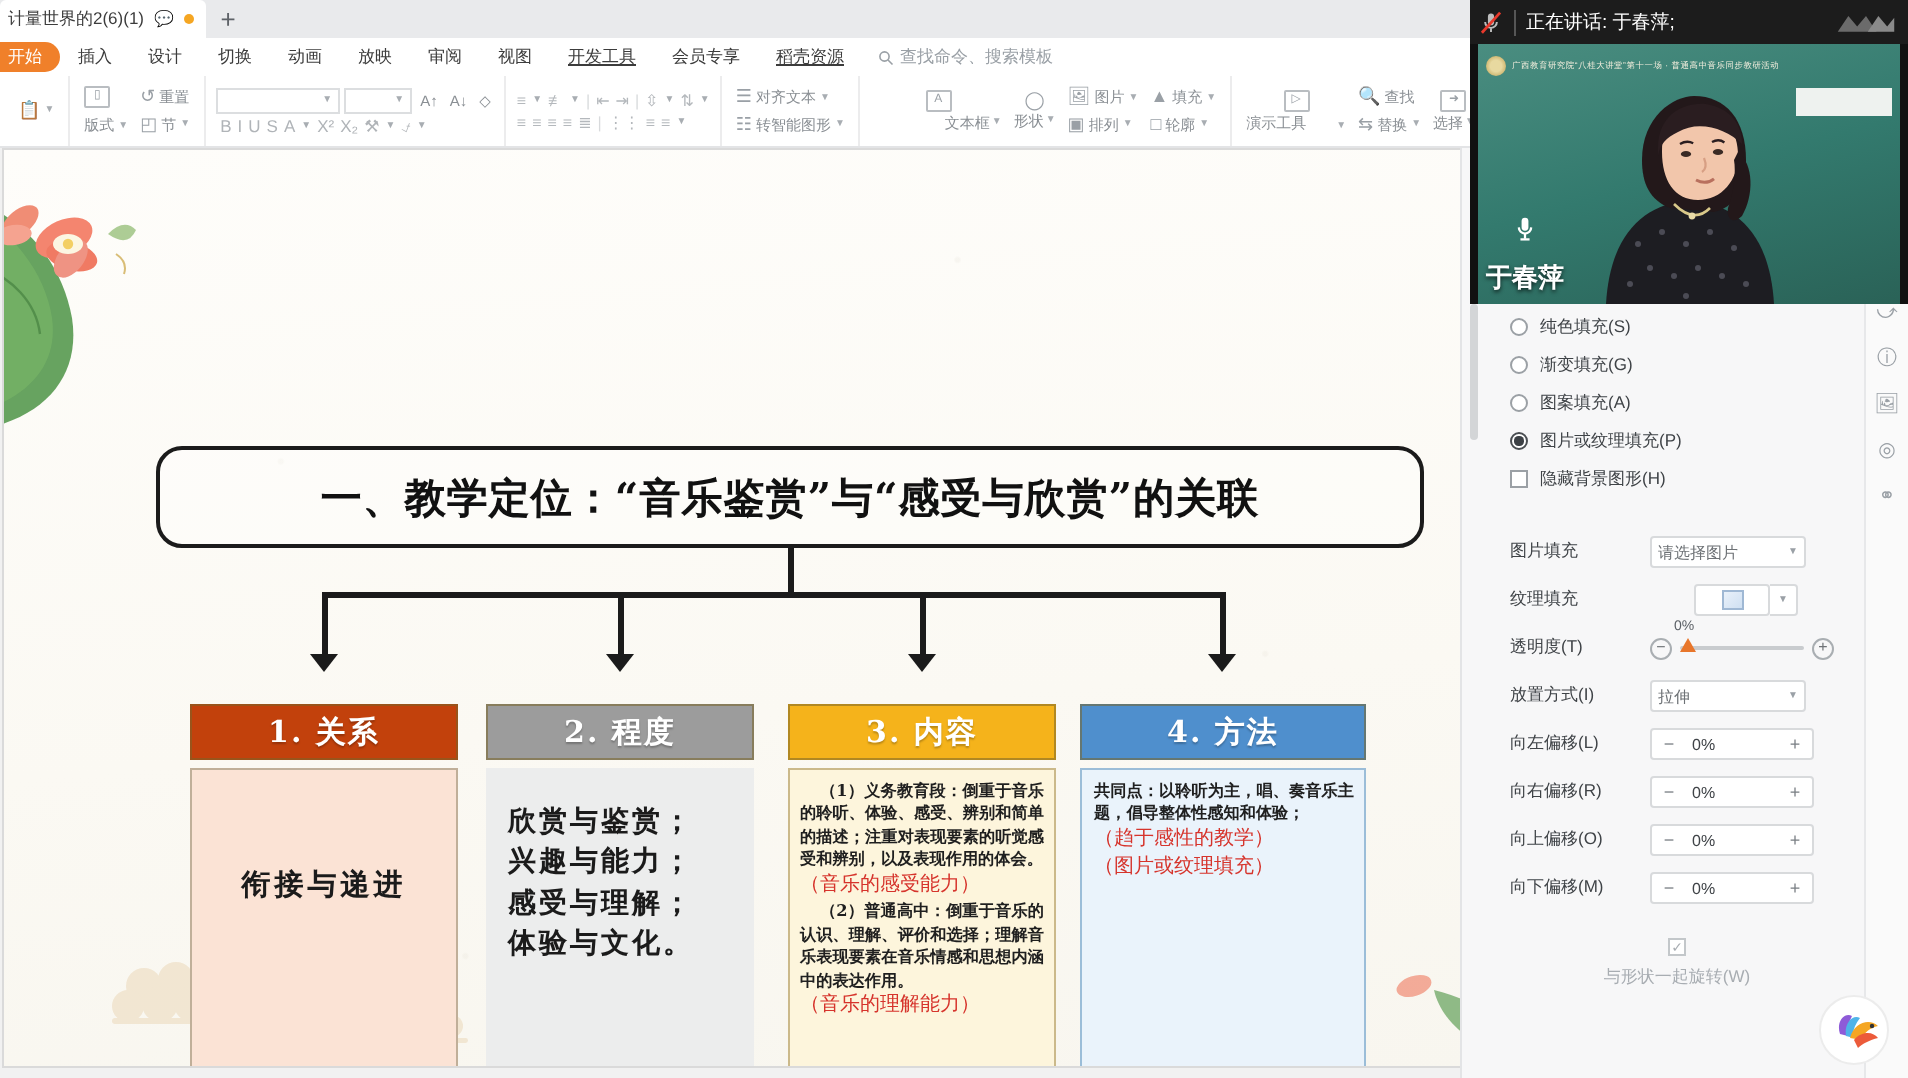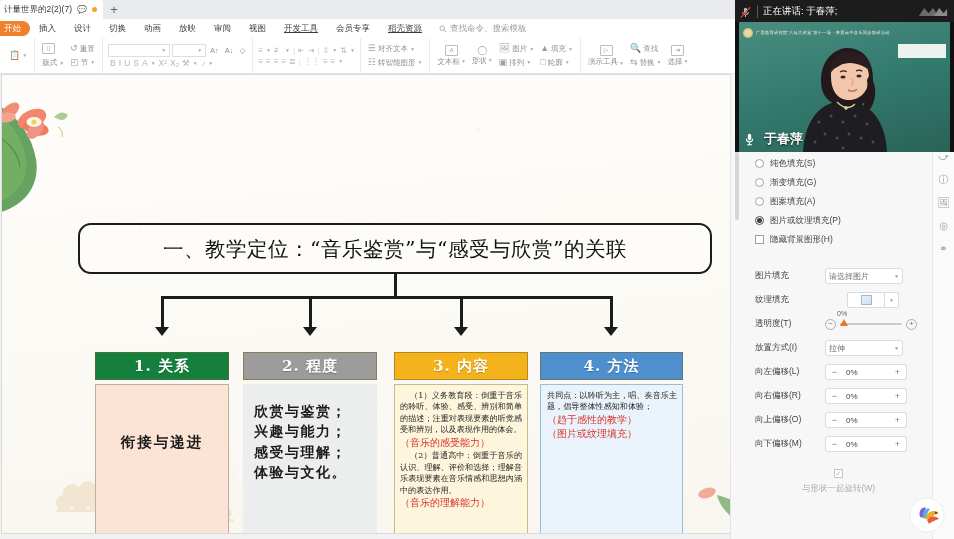--- a/index.html
+++ b/index.html
@@ -124,21 +124,21 @@
 
   
   .title-box {
     position: absolute; left: 76px; top: 148px; width: 634px; height: 51px;
     border: 2.5px solid #1b1b1b; border-radius: 13px;
     background: rgba(255,255,255,.35);
     display: flex; align-items: center; justify-content: center;
   }
   .title-text {
     font-family: "DejaVu Serif", serif;
-    font-size: 20.5px; font-weight: 400; color: #111;
+    font-size: 20.5px; font-weight: 700; color: #111;
     letter-spacing: .5px; white-space: nowrap;
   }
 
   
   .conn { position: absolute; background: #1b1b1b; }
   .arrow-head {
     position: absolute; width: 0; height: 0;
     border-left: 7px solid transparent; border-right: 7px solid transparent;
     border-top: 9px solid #1b1b1b;
   }
@@ -155,21 +155,21 @@
     letter-spacing: 1px; text-shadow: 0 1px 1px rgba(0,0,0,.25);
   }
   .col-body {
     margin-top: 4px; padding: 8px 7px;
     font-family: "DejaVu Serif", serif;
     border: 1px solid rgba(120,110,80,.45);
   }
 
   
   #col1 { left: 93px; width: 134px; }
-  #col1 .col-head { background: #15803d; text-align: right; }
+  #col1 .col-head { background: #c2410c; text-align: right; }
   #col1 .col-body {
     height: 198px; background: #fbe3d5;
     display: flex; align-items: flex-start; justify-content: center;
     padding-top: 48px;
   }
   .c1-text { font-size: 14.5px; font-weight: 700; color: #1b1b1b; letter-spacing: 2px; }
 
   
   #col2 { left: 241px; width: 134px; }
   #col2 .col-head { background: #9c9c9c; }
@@ -191,21 +191,21 @@
   }
   
   #col4 { left: 538px; width: 143px; }
   #col4 .col-head { background: #4f8fcd; }
   #col4 .col-body {
     height: 198px; background: #eaf3fb; border-color: #9bbdd8;
     padding: 5px 5px 0 6px;
   }
   .bodytext {
     font-size: 8.1px; color: #1f1f1f; line-height: 1.42;
-    font-family: "DejaVu Serif", serif; text-align: justify;
+    font-family: "DejaVu Serif", serif; text-align: justify; font-weight: bold;
   }
   .bodytext.indent { text-indent: 10px; }
   .redtag {
     font-size: 10px; color: #d6342c; line-height: 1.42;
     font-family: "DejaVu Serif", serif; text-align: left;
   }
 
   
   .fmt-panel {
     position: absolute; right: 22px; top: 74px; width: 202px; height: 465px;
@@ -338,42 +338,42 @@
     background: radial-gradient(circle,#e8d9a0 40%,#b89a4a 100%);
     flex: none;
   }
   .vid-bannertext {
     font-size: 4.2px; color: #f2eedd; white-space: nowrap;
     letter-spacing: .3px; overflow: hidden;
   }
   .vid-person { position: absolute; left: 50%; bottom: 0; transform: translateX(-50%); }
   .vid-name {
     position: absolute; left: 4px; bottom: 4px;
-    display: flex; align-items: center; gap: 8px; z-index: 4;
+    display: flex; align-items: center; gap: 8px; z-index: 4; flex-direction: column;
   }
   .mic {
     width: 13px; height: 15px; position: relative; flex: none;
   }
   .vid-nametext {
     font-size: 13px; color: #fff; font-weight: 700;
     text-shadow: 0 1px 2px rgba(0,0,0,.75);
   }
   .vid-whitepatch {
     position: absolute; right: 4px; top: 22px; width: 48px; height: 14px;
     background: #eef2ef; z-index: 5;
   }
 </style>
 </head>
 <body>
 
 <div id="app">
 
   <div class="tabstrip">
     <div class="doc-tab">
-      <span class="doc-tab-title">计量世界的2(2)(7)</span>
+      <span class="doc-tab-title">计量世界的2(6)(1)</span>
       <span class="tab-ico">💬</span>
       <span class="tab-dot"></span>
     </div>
     <div class="tab-plus">+</div>
   </div>
 
   <div class="menubar">
     <div class="menu-pill">开始</div>
     <div class="menu-item">插入</div>
     <div class="menu-item">设计</div>
@@ -500,21 +500,21 @@
           <span class="rico">☷</span>
           <span>转智能图形</span>
           <span class="caret">▼</span>
         </div>
       </div>
     </div>
 
     <div class="rgroup">
       <div class="rbtn big">
         <span class="rico-box">A</span>
-        <span style="display:flex; gap:1px; align-items:center;">
+        <span style="display:flex; gap:1px; align-items:center;margin-left:35px;">
           <span>文本框</span>
           <span class="caret">▼</span>
         </span>
       </div>
       <div class="rbtn big">
         <span class="rico">◯</span>
         <span style="display:flex; gap:1px; align-items:center;">
           <span>形状</span>
           <span class="caret">▼</span>
         </span>
@@ -541,21 +541,21 @@
           <span class="rico">□</span>
           <span>轮廓</span>
           <span class="caret">▼</span>
         </div>
       </div>
     </div>
 
     <div class="rgroup">
       <div class="rbtn big">
         <span class="rico-box">▷</span>
-        <span style="display:flex; gap:1px; align-items:flex-end;">
+        <span style="display:flex; gap:15px; align-items:flex-end;">
           <span>演示工具</span>
           <span class="caret">▼</span>
         </span>
       </div>
       <div class="rcol">
         <div class="rbtn">
           <span class="rico">🔍</span>
           <span>查找</span>
         </div>
         <div class="rbtn">

